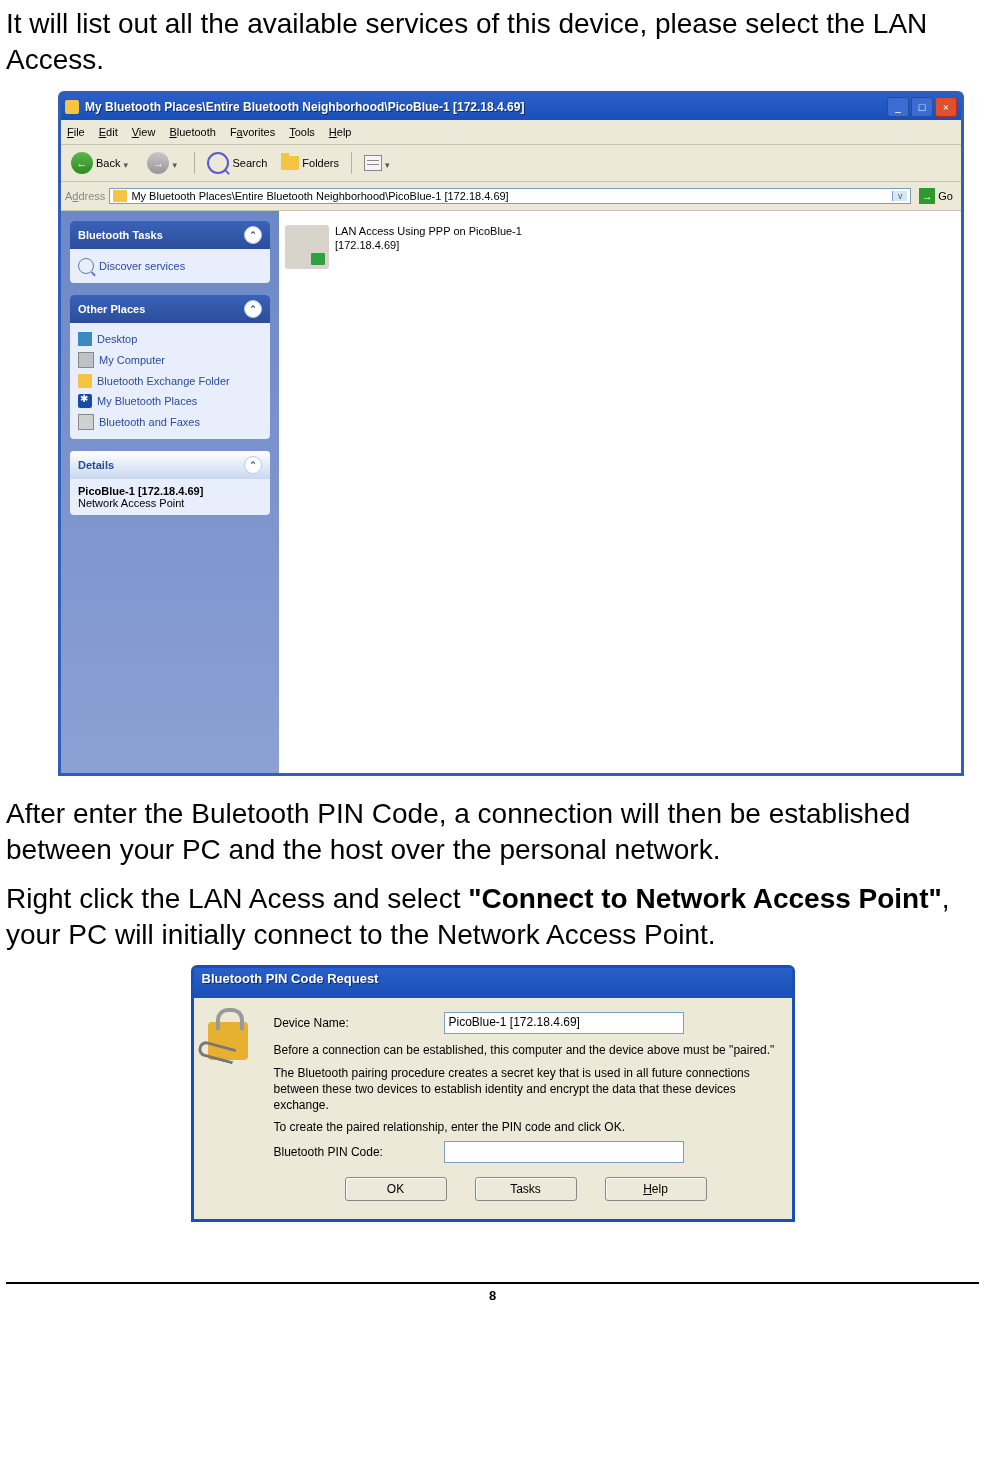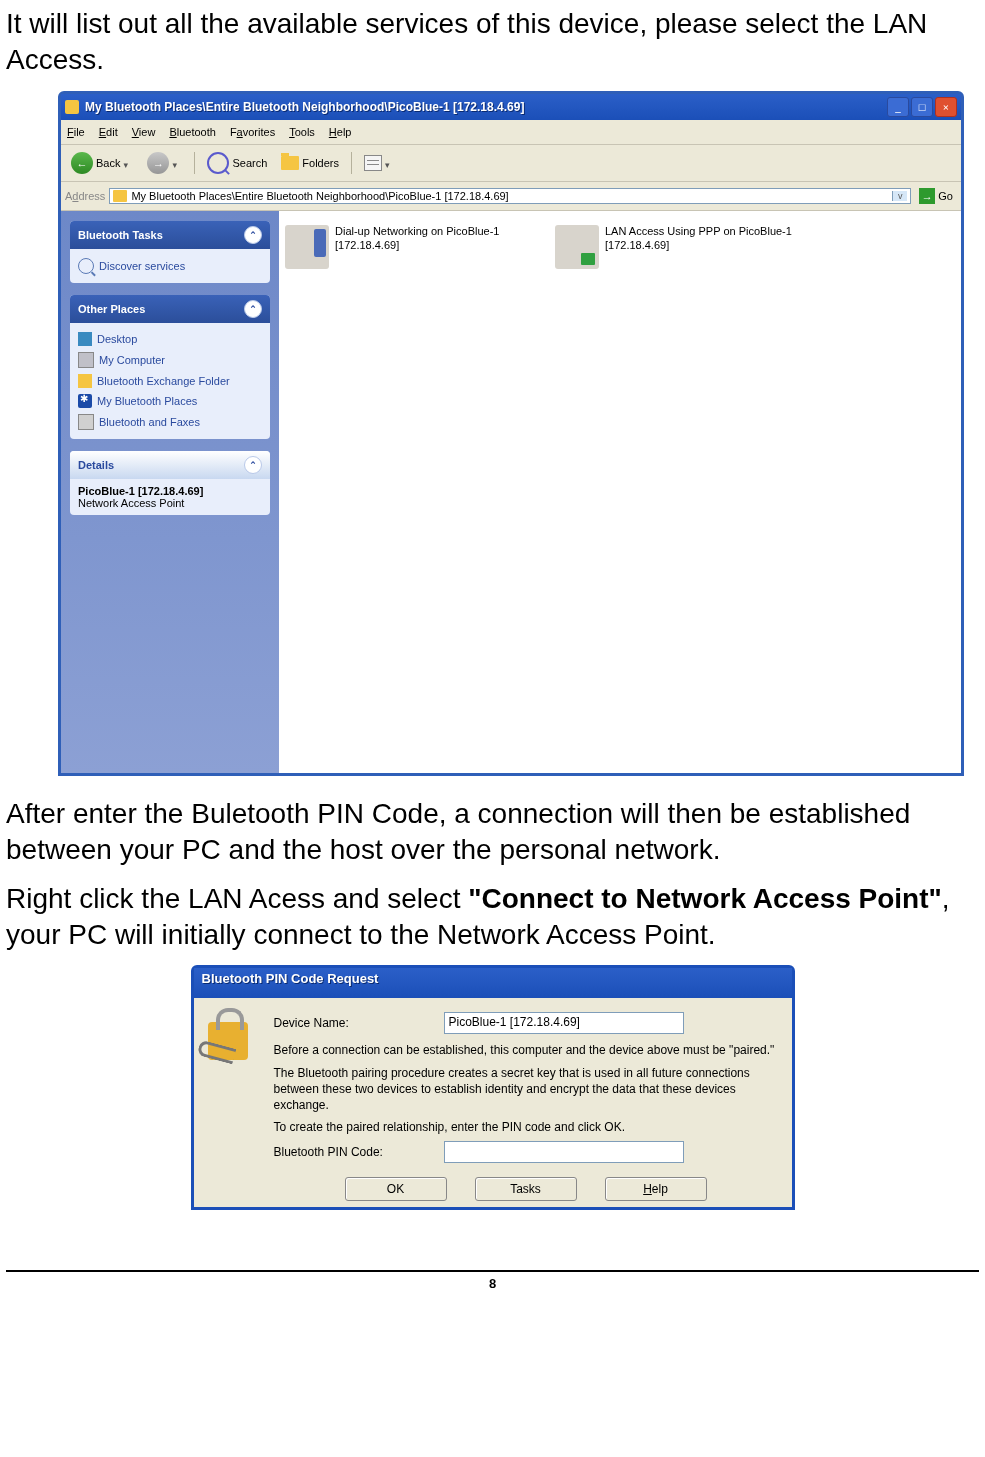--- a/index.html
+++ b/index.html
@@ -139,21 +139,21 @@
 .dlg {
   margin: 4px auto 60px auto;
   width:598px;
   border:3px solid #1b4fb8;
   border-radius:6px 6px 0 0;
   font-family:Tahoma,sans-serif;
   font-size:12px;
   background:#ece9d8;
 }
 .dlg-title{height:24px;background:linear-gradient(#2b5fc8,#1b4fb8);color:#fff;font-weight:bold;padding:3px 8px;font-size:13px;text-shadow:1px 1px #0a2a70;}
-.dlg-body{display:flex;padding:14px 14px 6px 14px;gap:12px;}
+.dlg-body{display:flex;padding:14px 14px 18px 14px;gap:12px;}
 .dlg-keyic{width:54px;flex-shrink:0;position:relative;}
 .lockpic{width:40px;height:38px;background:#e8b030;border-radius:4px;margin-top:10px;position:relative;}
 .lockpic::before{content:"";position:absolute;top:-14px;left:8px;width:20px;height:18px;border:4px solid #999;border-bottom:none;border-radius:12px 12px 0 0;}
 .lockpic::after{content:"";position:absolute;top:22px;left:-10px;width:34px;height:10px;border:3px solid #777;border-radius:10px 0 0 10px;border-right:none;transform:rotate(15deg);}
 .dlg-fields{flex:1;}
 .fld-row{display:flex;align-items:center;margin-bottom:8px;}
 .fld-lbl{width:170px;}
 .fld-inp{flex:1;max-width:230px;background:#fff;border:1px solid #7f9db9;padding:2px 4px;height:16px;}
 .dlg-p{margin:6px 0;line-height:1.35;}
 .dlg-btns{display:flex;justify-content:center;gap:28px;margin-top:14px;}
@@ -274,24 +274,20 @@
           <span class="chev">⌃</span>
         </div>
         <div class="panel-bd">
           <div class="det-t">PicoBlue-1 [172.18.4.69]</div>
           <div class="det-s">Network Access Point</div>
         </div>
       </div>
     </div>
     <div class="content">
       <div class="svc">
-        <div class="svcic phone"></div>
-        <div class="svclbl">Dial-up Networking on PicoBlue-1 [172.18.4.69]</div>
-      </div>
-      <div class="svc">
         <div class="svcic lan"></div>
         <div class="svclbl">LAN Access Using PPP on PicoBlue-1 [172.18.4.69]</div>
       </div>
     </div>
   </div>
 </div>
 
 <p class="body-text">After enter the Buletooth PIN Code, a connection will then be established between your PC and the host over the personal network.</p>
 
 <p class="body-text">

